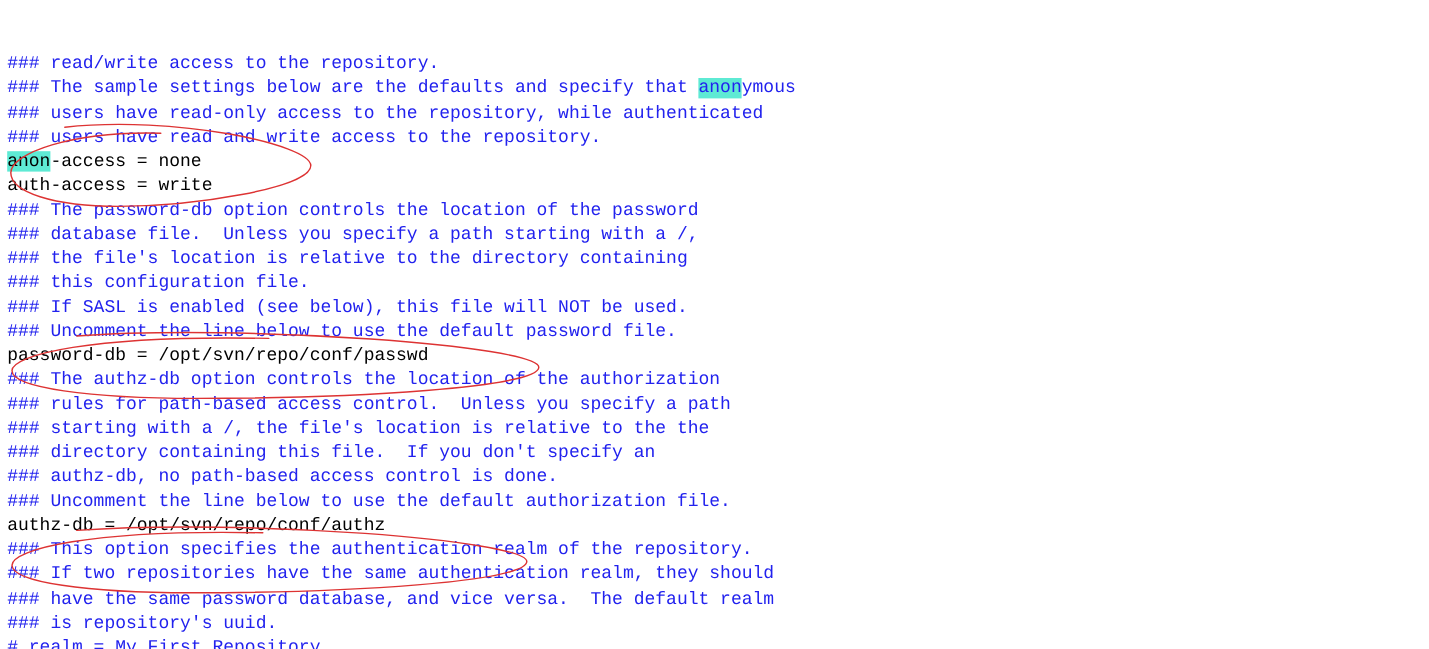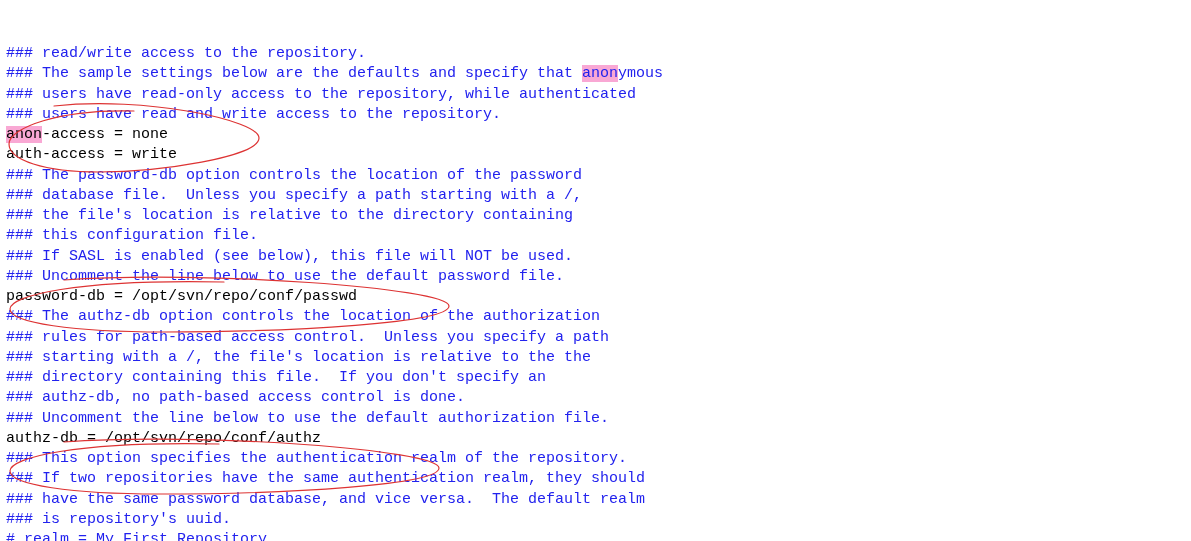--- a/index.html
+++ b/index.html
@@ -15,21 +15,21 @@
   }
   .editor {
     padding: 0 6px;
     white-space: pre;
     position: relative;
     margin-top: 44px;
   }
   .line { display: block; }
   .comment { color: #2222ee; }
   .plain { color: #000000; }
-  .hl { background-color: #f9a8d4; }
+  .hl { background-color: #5eead4; }
   .annot {
     position: absolute;
     pointer-events: none;
   }
   .annot svg { display: block; }
 </style>
 </head>
 <body>
 
 <div class="editor" id="editor"><div class="line"><span class="comment">### read/write access to the repository.</span></div><div class="line"><span class="comment">### The sample settings below are the defaults and specify that </span><span class="comment hl">anon</span><span class="comment">ymous</span></div><div class="line"><span class="comment">### users have read-only access to the repository, while authenticated</span></div><div class="line"><span class="comment">### users have read and write access to the repository.</span></div><div class="line"><span class="plain hl">anon</span><span class="plain">-access = none</span></div><div class="line"><span class="plain">auth-access = write</span></div><div class="line"><span class="comment">### The password-db option controls the location of the password</span></div><div class="line"><span class="comment">### database file.  Unless you specify a path starting with a /,</span></div><div class="line"><span class="comment">### the file's location is relative to the directory containing</span></div><div class="line"><span class="comment">### this configuration file.</span></div><div class="line"><span class="comment">### If SASL is enabled (see below), this file will NOT be used.</span></div><div class="line"><span class="comment">### Uncomment the line below to use the default password file.</span></div><div class="line"><span class="plain">password-db = /opt/svn/repo/conf/passwd</span></div><div class="line"><span class="comment">### The authz-db option controls the location of the authorization</span></div><div class="line"><span class="comment">### rules for path-based access control.  Unless you specify a path</span></div><div class="line"><span class="comment">### starting with a /, the file's location is relative to the the</span></div><div class="line"><span class="comment">### directory containing this file.  If you don't specify an</span></div><div class="line"><span class="comment">### authz-db, no path-based access control is done.</span></div><div class="line"><span class="comment">### Uncomment the line below to use the default authorization file.</span></div><div class="line"><span class="plain">authz-db = /opt/svn/repo/conf/authz</span></div><div class="line"><span class="comment">### This option specifies the authentication realm of the repository.</span></div><div class="line"><span class="comment">### If two repositories have the same authentication realm, they should</span></div><div class="line"><span class="comment">### have the same password database, and vice versa.  The default realm</span></div><div class="line"><span class="comment">### is repository's uuid.</span></div><div class="line"><span class="comment"># realm = My First Repository</span></div><div class="annot" style="left: 4px; top: 58px;"><svg width="260" height="74" viewBox="0 0 260 74">

